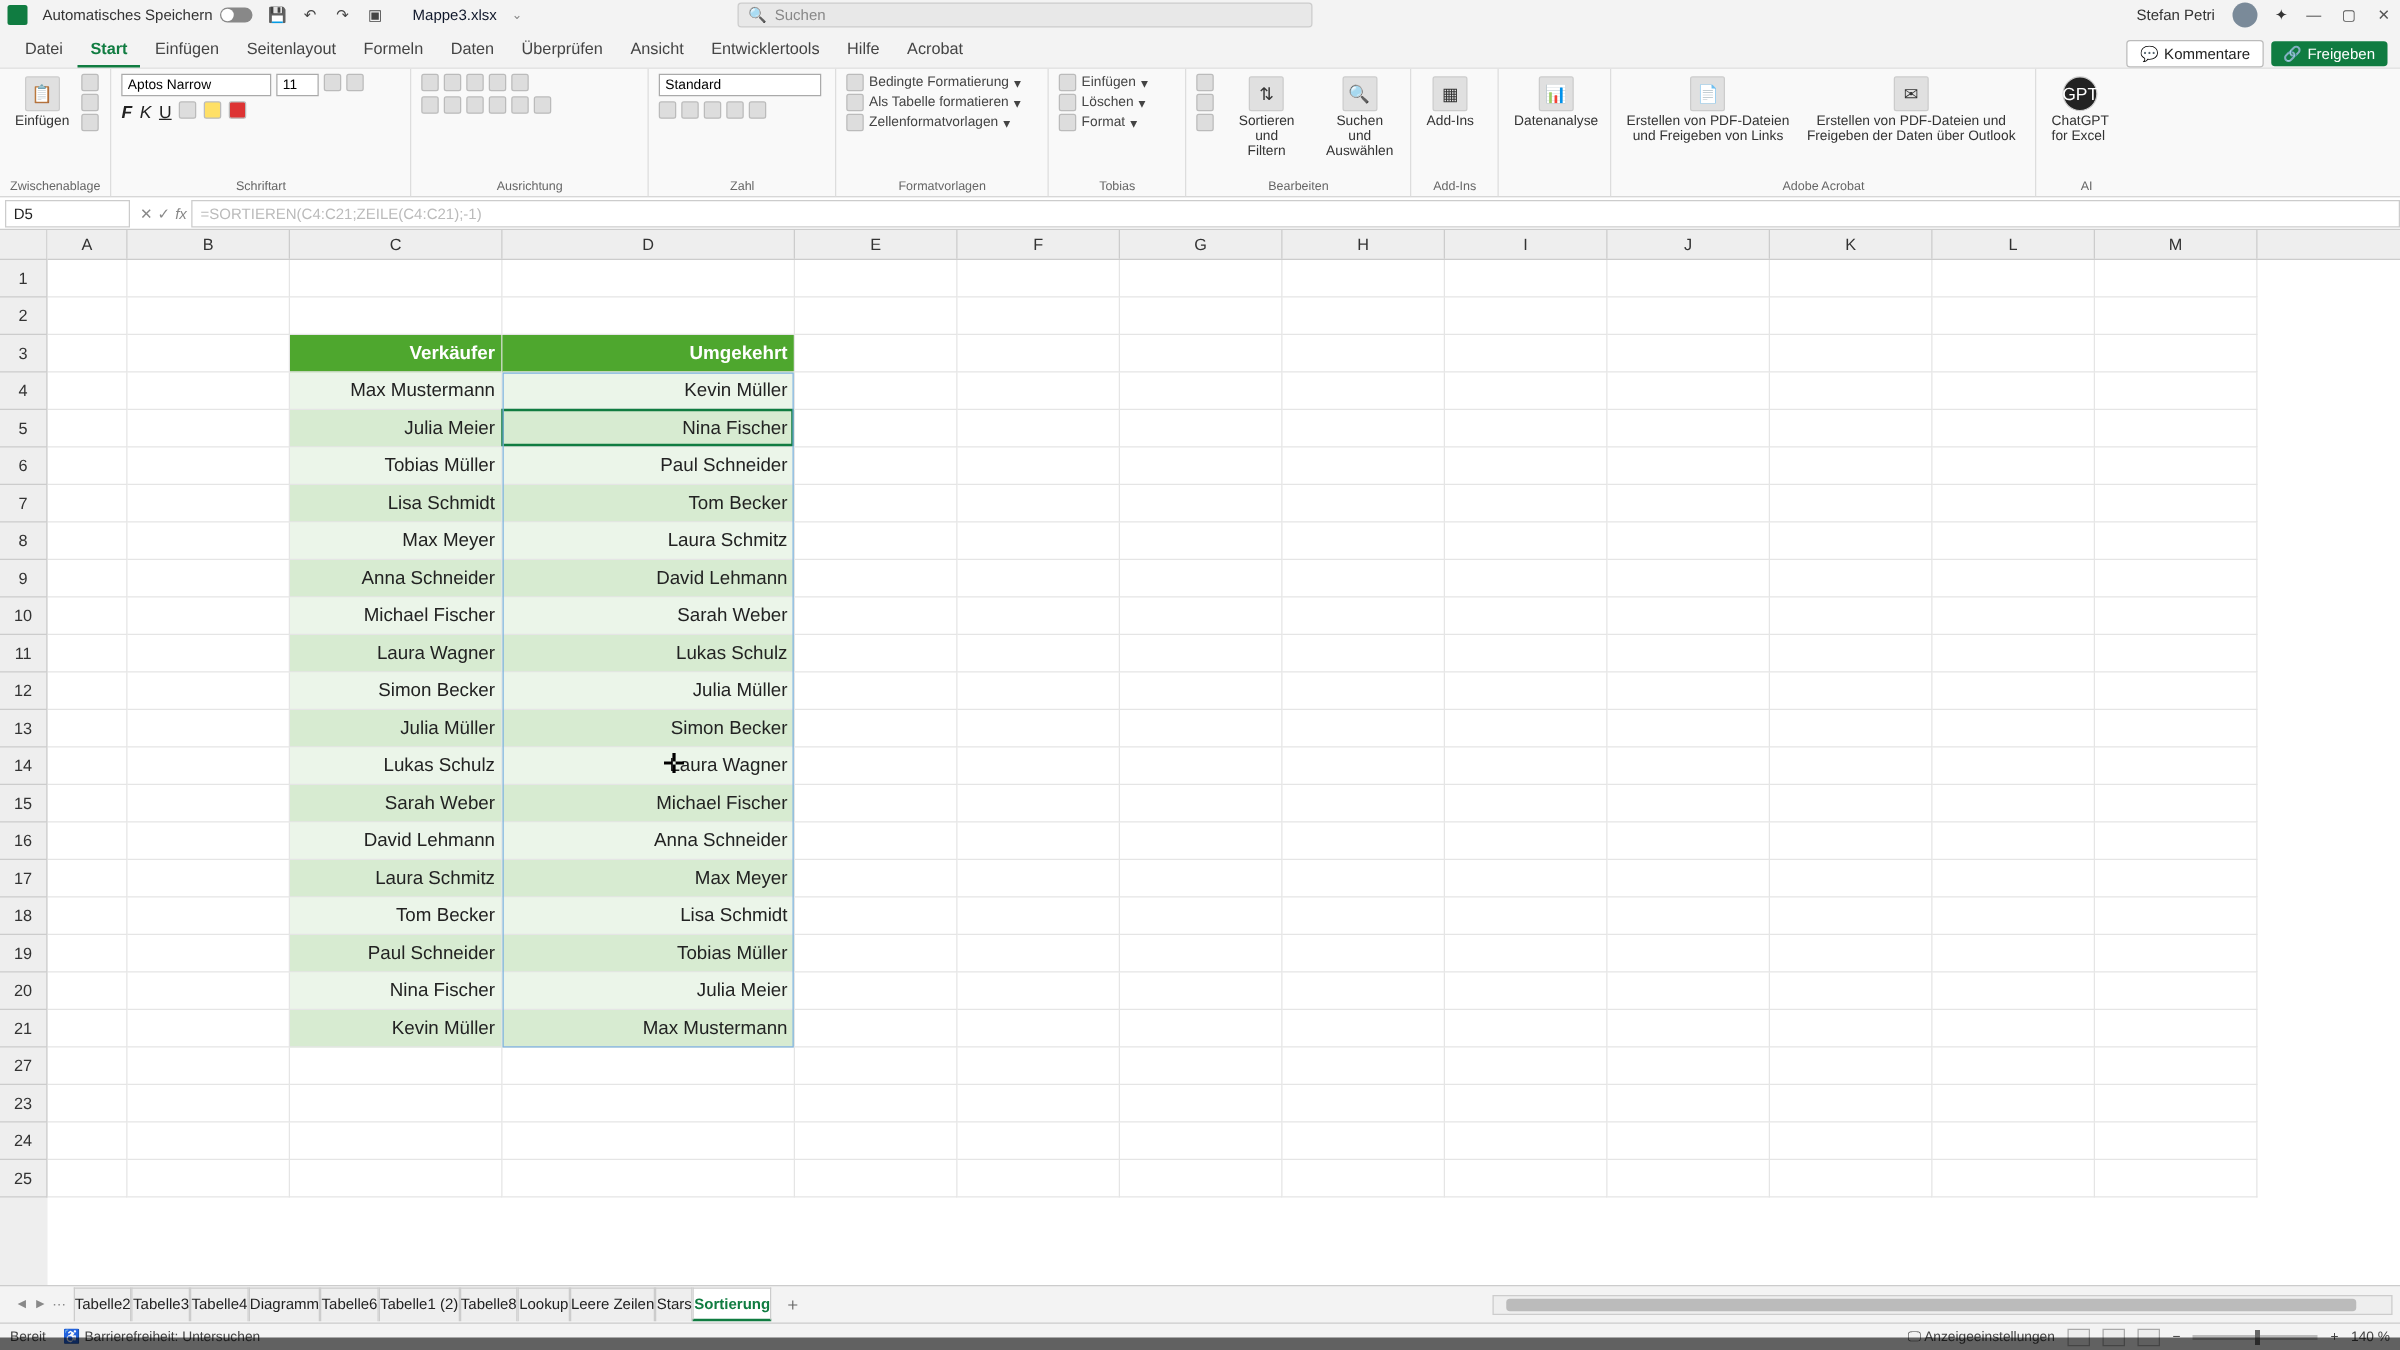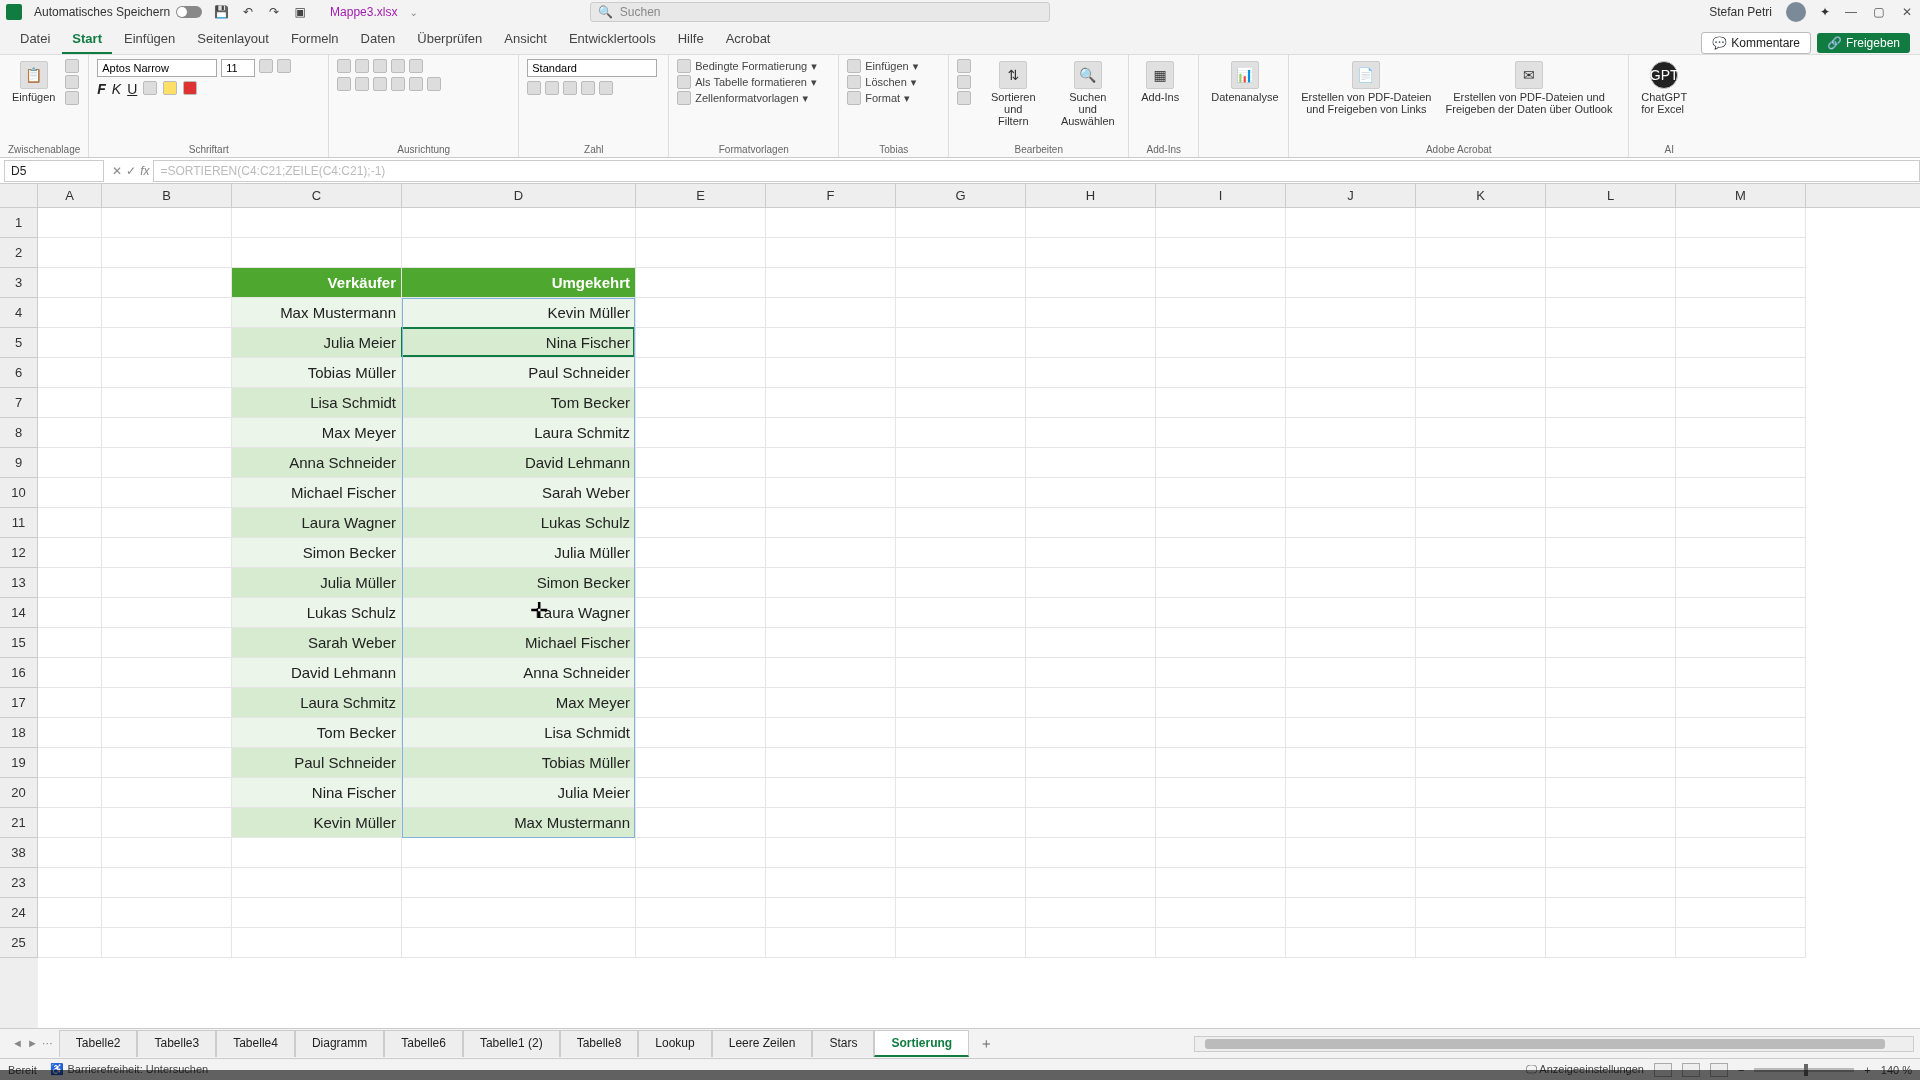--- a/index.html
+++ b/index.html
@@ -4,21 +4,21 @@
 <style>
 *{box-sizing:border-box;margin:0;padding:0;font-family:"Segoe UI",Arial,sans-serif;}
 body{background:#f3f3f3;width:1920px;height:1080px;overflow:hidden;position:relative;font-size:14px;color:#222;}
 
 .titlebar{height:24px;background:#f3f3f3;display:flex;align-items:center;padding:0 6px;gap:12px;}
 .titlebar .auto{font-size:12px;color:#333;display:flex;align-items:center;gap:6px;}
 .toggle{width:26px;height:12px;border-radius:6px;background:#888;position:relative;}
 .toggle::after{content:"";position:absolute;left:1px;top:1px;width:10px;height:10px;border-radius:50%;background:#fff;}
 .tb-icons{display:flex;gap:10px;align-items:center;}
 .tb-icons span{width:16px;height:16px;display:flex;align-items:center;justify-content:center;color:#444;font-size:12px;}
-.filename{font-size:12px;color:#a21caf;margin-left:10px;}
+.filename{font-size:12px;color:#0f172a;margin-left:10px;}
 .search{margin-left:160px;width:460px;height:20px;background:#e8e8e8;border:1px solid #ccc;border-radius:3px;display:flex;align-items:center;padding:0 8px;gap:6px;font-size:12px;color:#888;}
 .tb-right{margin-left:auto;display:flex;align-items:center;gap:14px;font-size:12px;color:#333;}
 .avatar{width:20px;height:20px;border-radius:50%;background:#7a8a99;}
 .winbtn{width:14px;height:14px;display:flex;align-items:center;justify-content:center;color:#555;}
 
 .tabs{height:30px;background:#f3f3f3;display:flex;align-items:flex-end;padding:0 10px;gap:2px;}
 .tabs .tab{padding:4px 10px 6px;font-size:13px;color:#444;cursor:pointer;}
 .tabs .tab.active{border-bottom:2px solid #107c41;color:#107c41;font-weight:600;}
 .tabs .right{margin-left:auto;display:flex;gap:6px;align-items:center;}
 .pill{padding:3px 10px;border-radius:3px;font-size:12px;display:flex;align-items:center;gap:4px;}
@@ -53,21 +53,21 @@
 .hdr{background:#4ea72e;color:#fff;font-weight:600;}
 .band0{background:#ebf5e9;}
 .band1{background:#d7ebd1;}
 .activecell{position:absolute;border:2px solid #107c41;pointer-events:none;background:transparent;}
 .spill{position:absolute;border:1px solid #7fb3e0;pointer-events:none;}
 
 .cursor-ov{position:absolute;pointer-events:none;font-size:22px;color:#000;left:530px;top:414px;z-index:100;}
 
 .sheets{height:30px;background:#f3f3f3;border-top:1px solid #ccc;display:flex;align-items:center;padding:0 6px;gap:0;}
 .sheets .nav{display:flex;gap:4px;color:#888;font-size:11px;padding:0 6px;}
-.sheet{padding:5px 16px;font-size:12px;background:#eee;border:1px solid #ccc;border-bottom:none;cursor:pointer;}
+.sheet{padding:5px 0;font-size:12px;background:#eee;border:1px solid #ccc;border-bottom:none;cursor:pointer;}
 .sheet.active{background:#fff;border-bottom:2px solid #107c41;color:#107c41;font-weight:600;}
 .sheets .plus{padding:5px 10px;color:#666;}
 .hscroll{margin-left:auto;width:720px;height:16px;background:#eee;border:1px solid #ccc;position:relative;}
 .hscroll .thumb{position:absolute;left:10px;top:2px;height:10px;width:680px;background:#bbb;border-radius:3px;}
 
 .status{height:22px;background:#f3f3f3;border-top:1px solid #ccc;display:flex;align-items:center;padding:0 8px;font-size:11px;color:#444;gap:14px;}
 .status .r{margin-left:auto;display:flex;gap:10px;align-items:center;}
 .viewbtn{width:18px;height:14px;border:1px solid #aaa;background:#eee;}
 .zoomslider{width:100px;height:4px;background:#bbb;position:relative;}
 .zoomslider::after{content:"";position:absolute;left:50%;top:-4px;width:4px;height:12px;background:#666;}
@@ -325,21 +325,21 @@
       <div>12</div>
       <div>13</div>
       <div>14</div>
       <div>15</div>
       <div>16</div>
       <div>17</div>
       <div>18</div>
       <div>19</div>
       <div>20</div>
       <div>21</div>
-      <div>38</div>
+      <div>27</div>
       <div>23</div>
       <div>24</div>
       <div>25</div>
     </div>
   <div class="cells" id="cells">
       <div class="cellrow">
         <div class="cell" style="width: 64px;"></div>
         <div class="cell" style="width: 130px;"></div>
         <div class="cell" style="width: 170px;"></div>
         <div class="cell" style="width: 234px;"></div>

